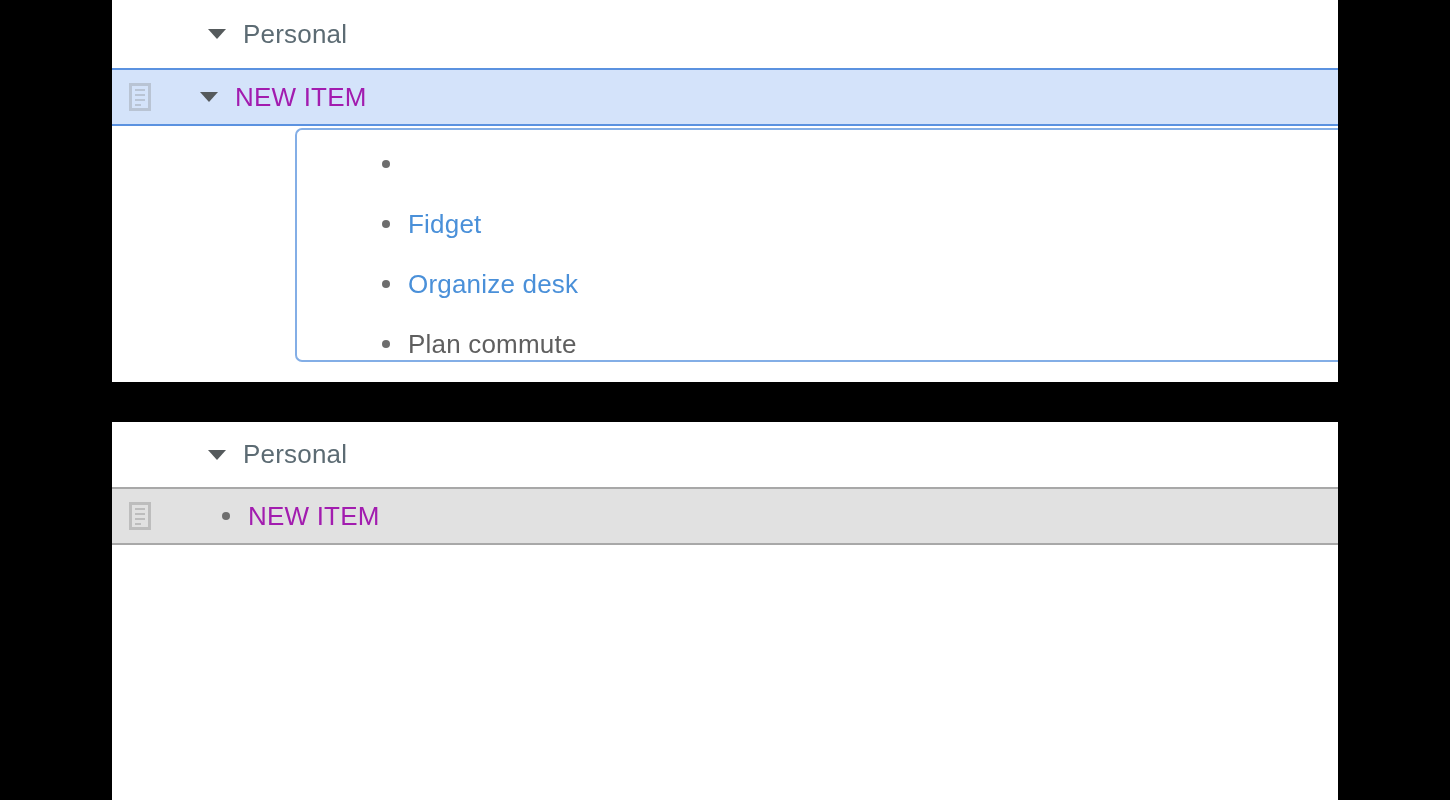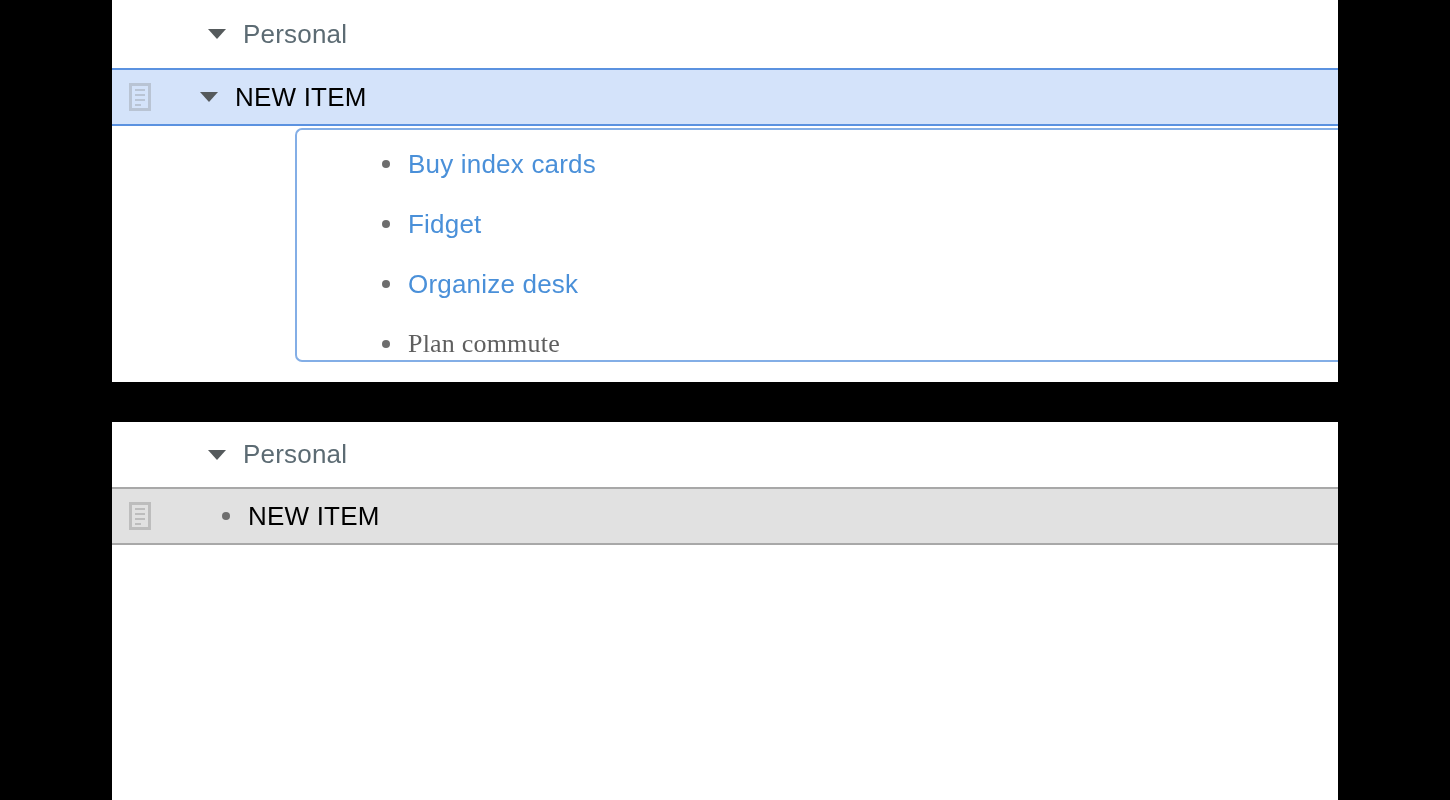--- a/index.html
+++ b/index.html
@@ -91,21 +91,21 @@
   }
   .item-row-selected-gray {
     height: 58px;
     background: #e1e1e1;
     border-top: 2px solid #a8a8a8;
     border-bottom: 2px solid #a8a8a8;
   }
 
   .item-label {
     font-size: 26px;
-    color: #000000;
+    color: #a21caf;
     letter-spacing: 0.2px;
     white-space: nowrap;
   }
 
   
   .doc-icon {
     width: 22px;
     height: 28px;
     box-sizing: border-box;
     border: 3px solid #b9c4d4;
@@ -161,21 +161,21 @@
   }
   .bullet-dot {
     width: 8px;
     height: 8px;
     border-radius: 50%;
     background: #6e6e6e;
     flex: 0 0 8px;
     margin-right: 18px;
   }
   .bullet-text.link { color: #4a90d9; }
-  .bullet-text.plain { color: #5f5f5f; font-family: Liberation Serif, serif; }
+  .bullet-text.plain { color: #5f5f5f; }
 
   .children-box .bullet-list { padding-left: 85px; padding-top: 4px; }
 
   
   .selected-indent-tri { padding-left: 72px; display: flex; align-items: center; }
   .selected-indent-tri .tri { margin-right: 17px; }
   .selected-indent-bullet { padding-left: 80px; display: flex; align-items: center; }
   .selected-indent-bullet .bullet-dot { margin-right: 18px; }
 
   .group-indent { padding-left: 96px; display: flex; align-items: center; }
@@ -209,21 +209,20 @@
       <div class="selected-indent-tri" style="margin-left:-40px;">
         <span class="tri"></span>
         <span class="item-label">NEW ITEM</span>
       </div>
     </div>
 
     <div class="children-box">
       <ul class="bullet-list">
         <li class="bullet-item">
           <span class="bullet-dot"></span>
-          <span class="bullet-text link">Buy index cards</span>
         </li>
         <li class="bullet-item">
           <span class="bullet-dot"></span>
           <span class="bullet-text link">Fidget</span>
         </li>
         <li class="bullet-item">
           <span class="bullet-dot"></span>
           <span class="bullet-text link">Organize desk</span>
         </li>
         <li class="bullet-item">

